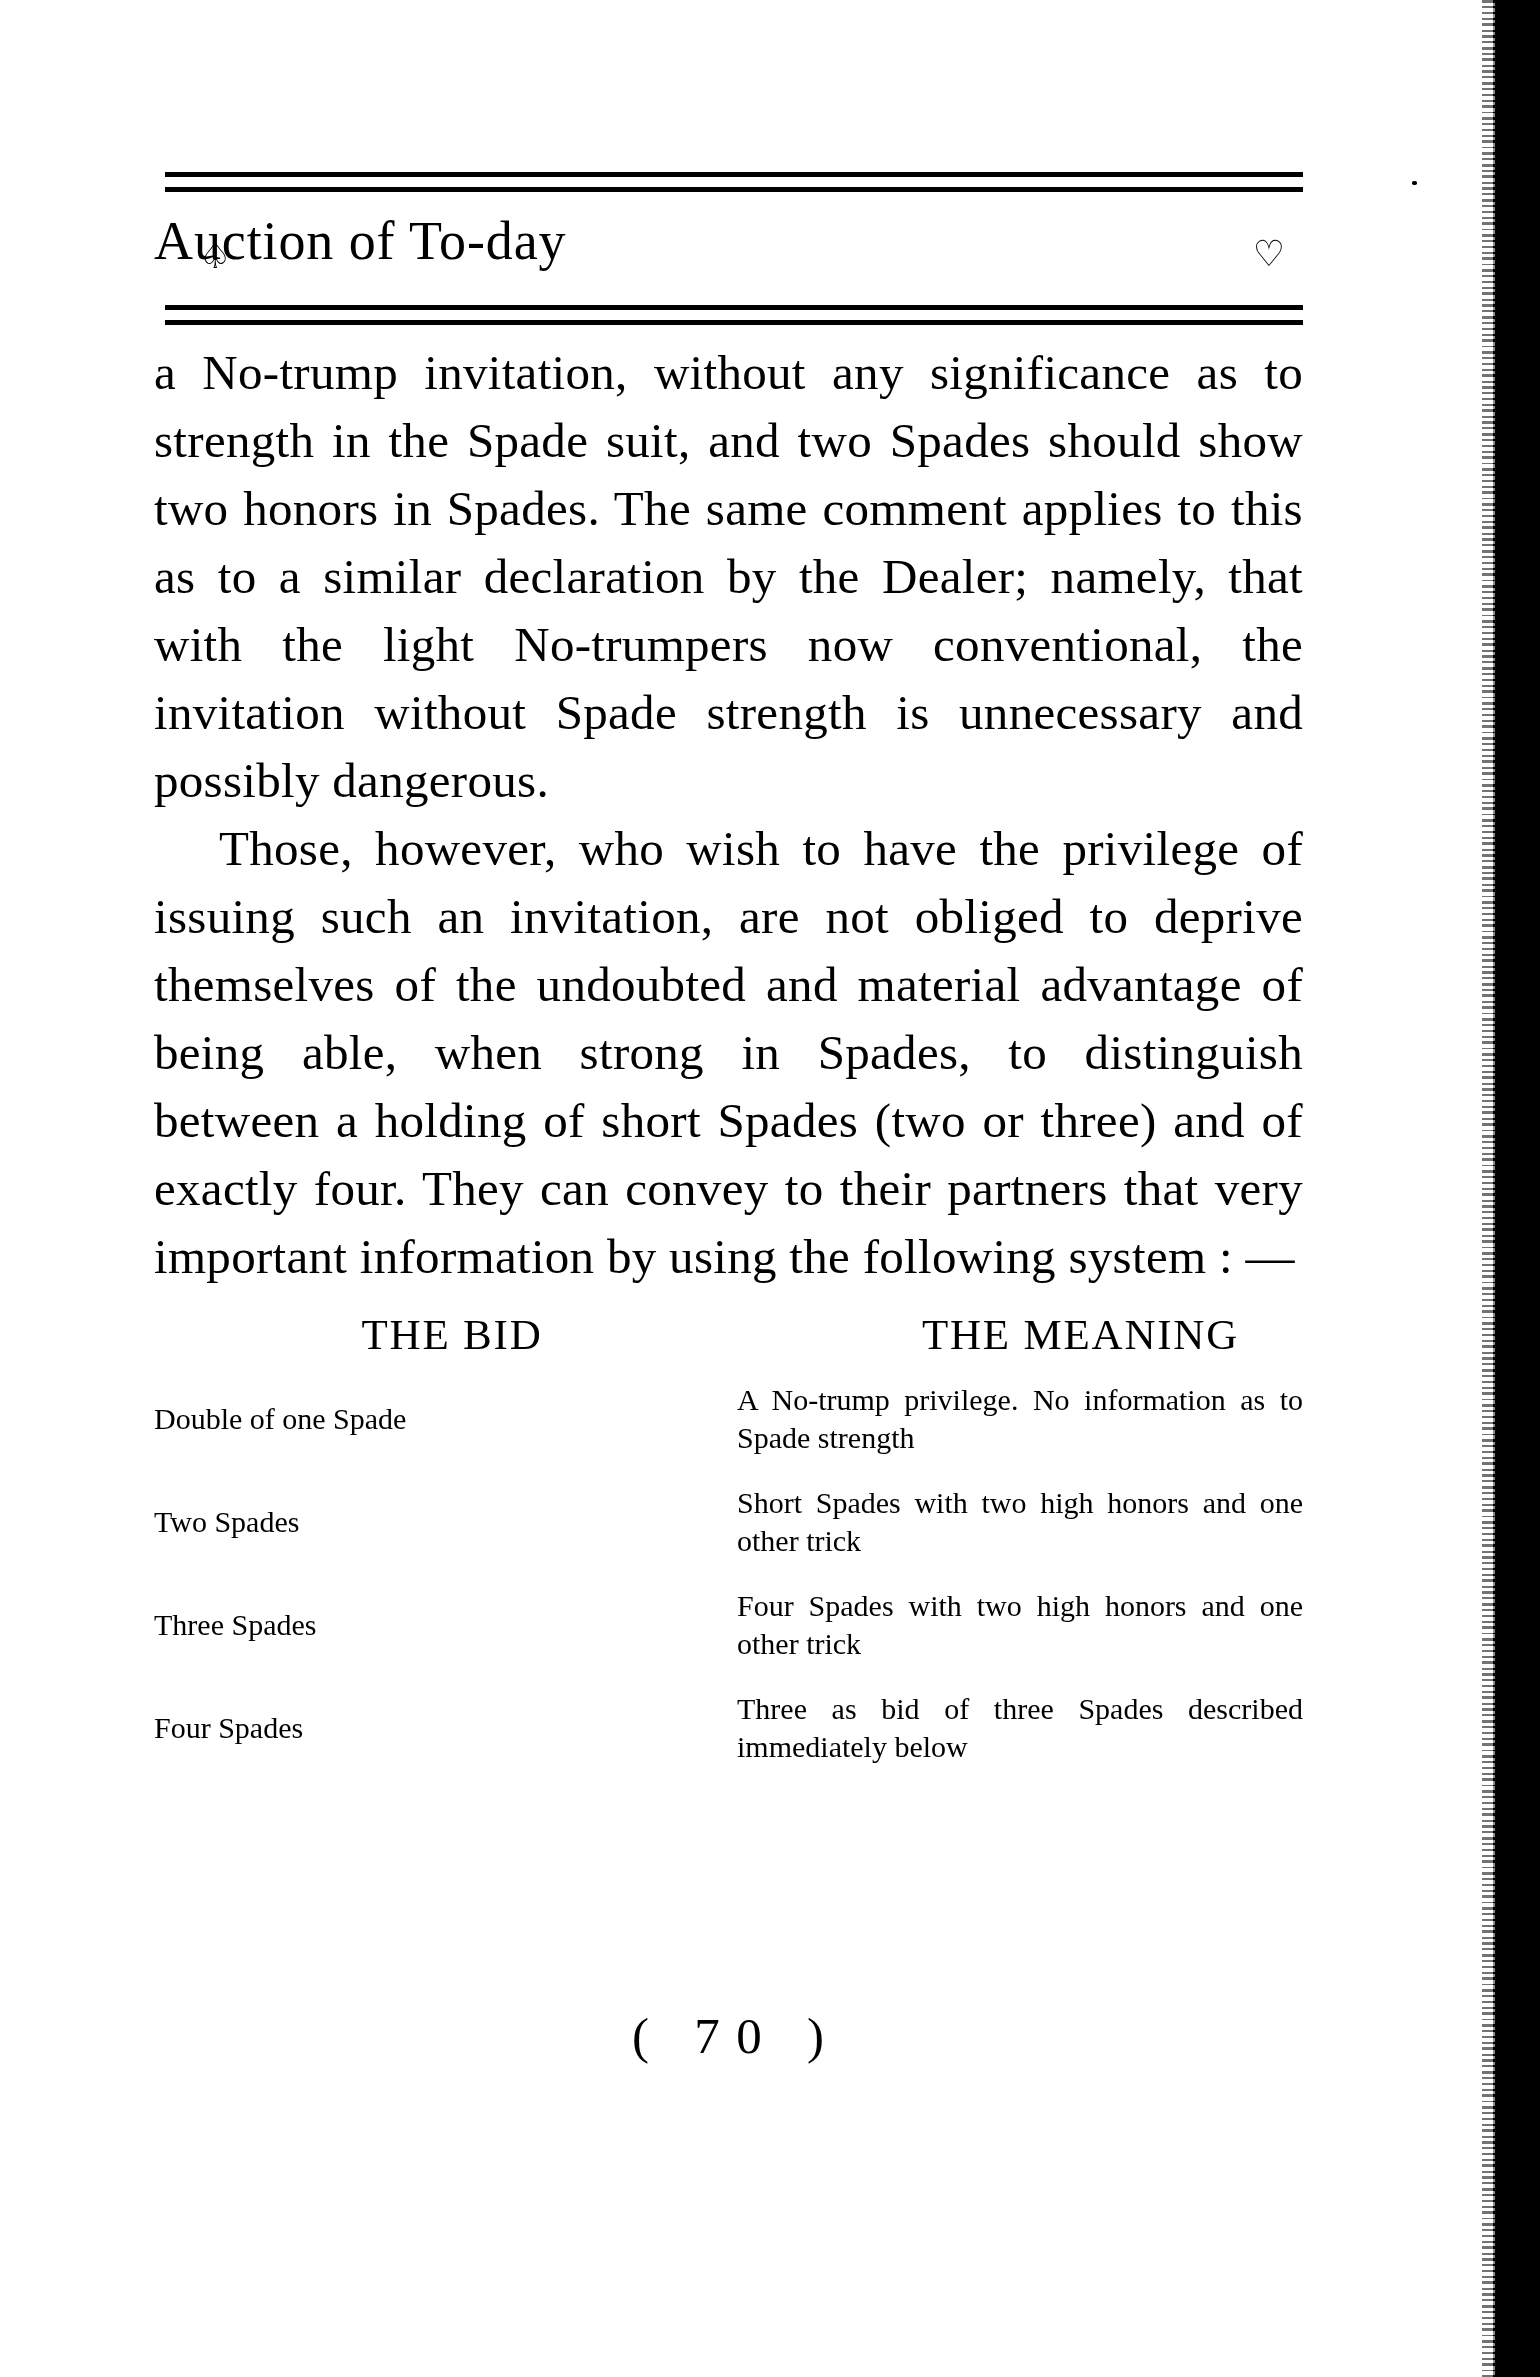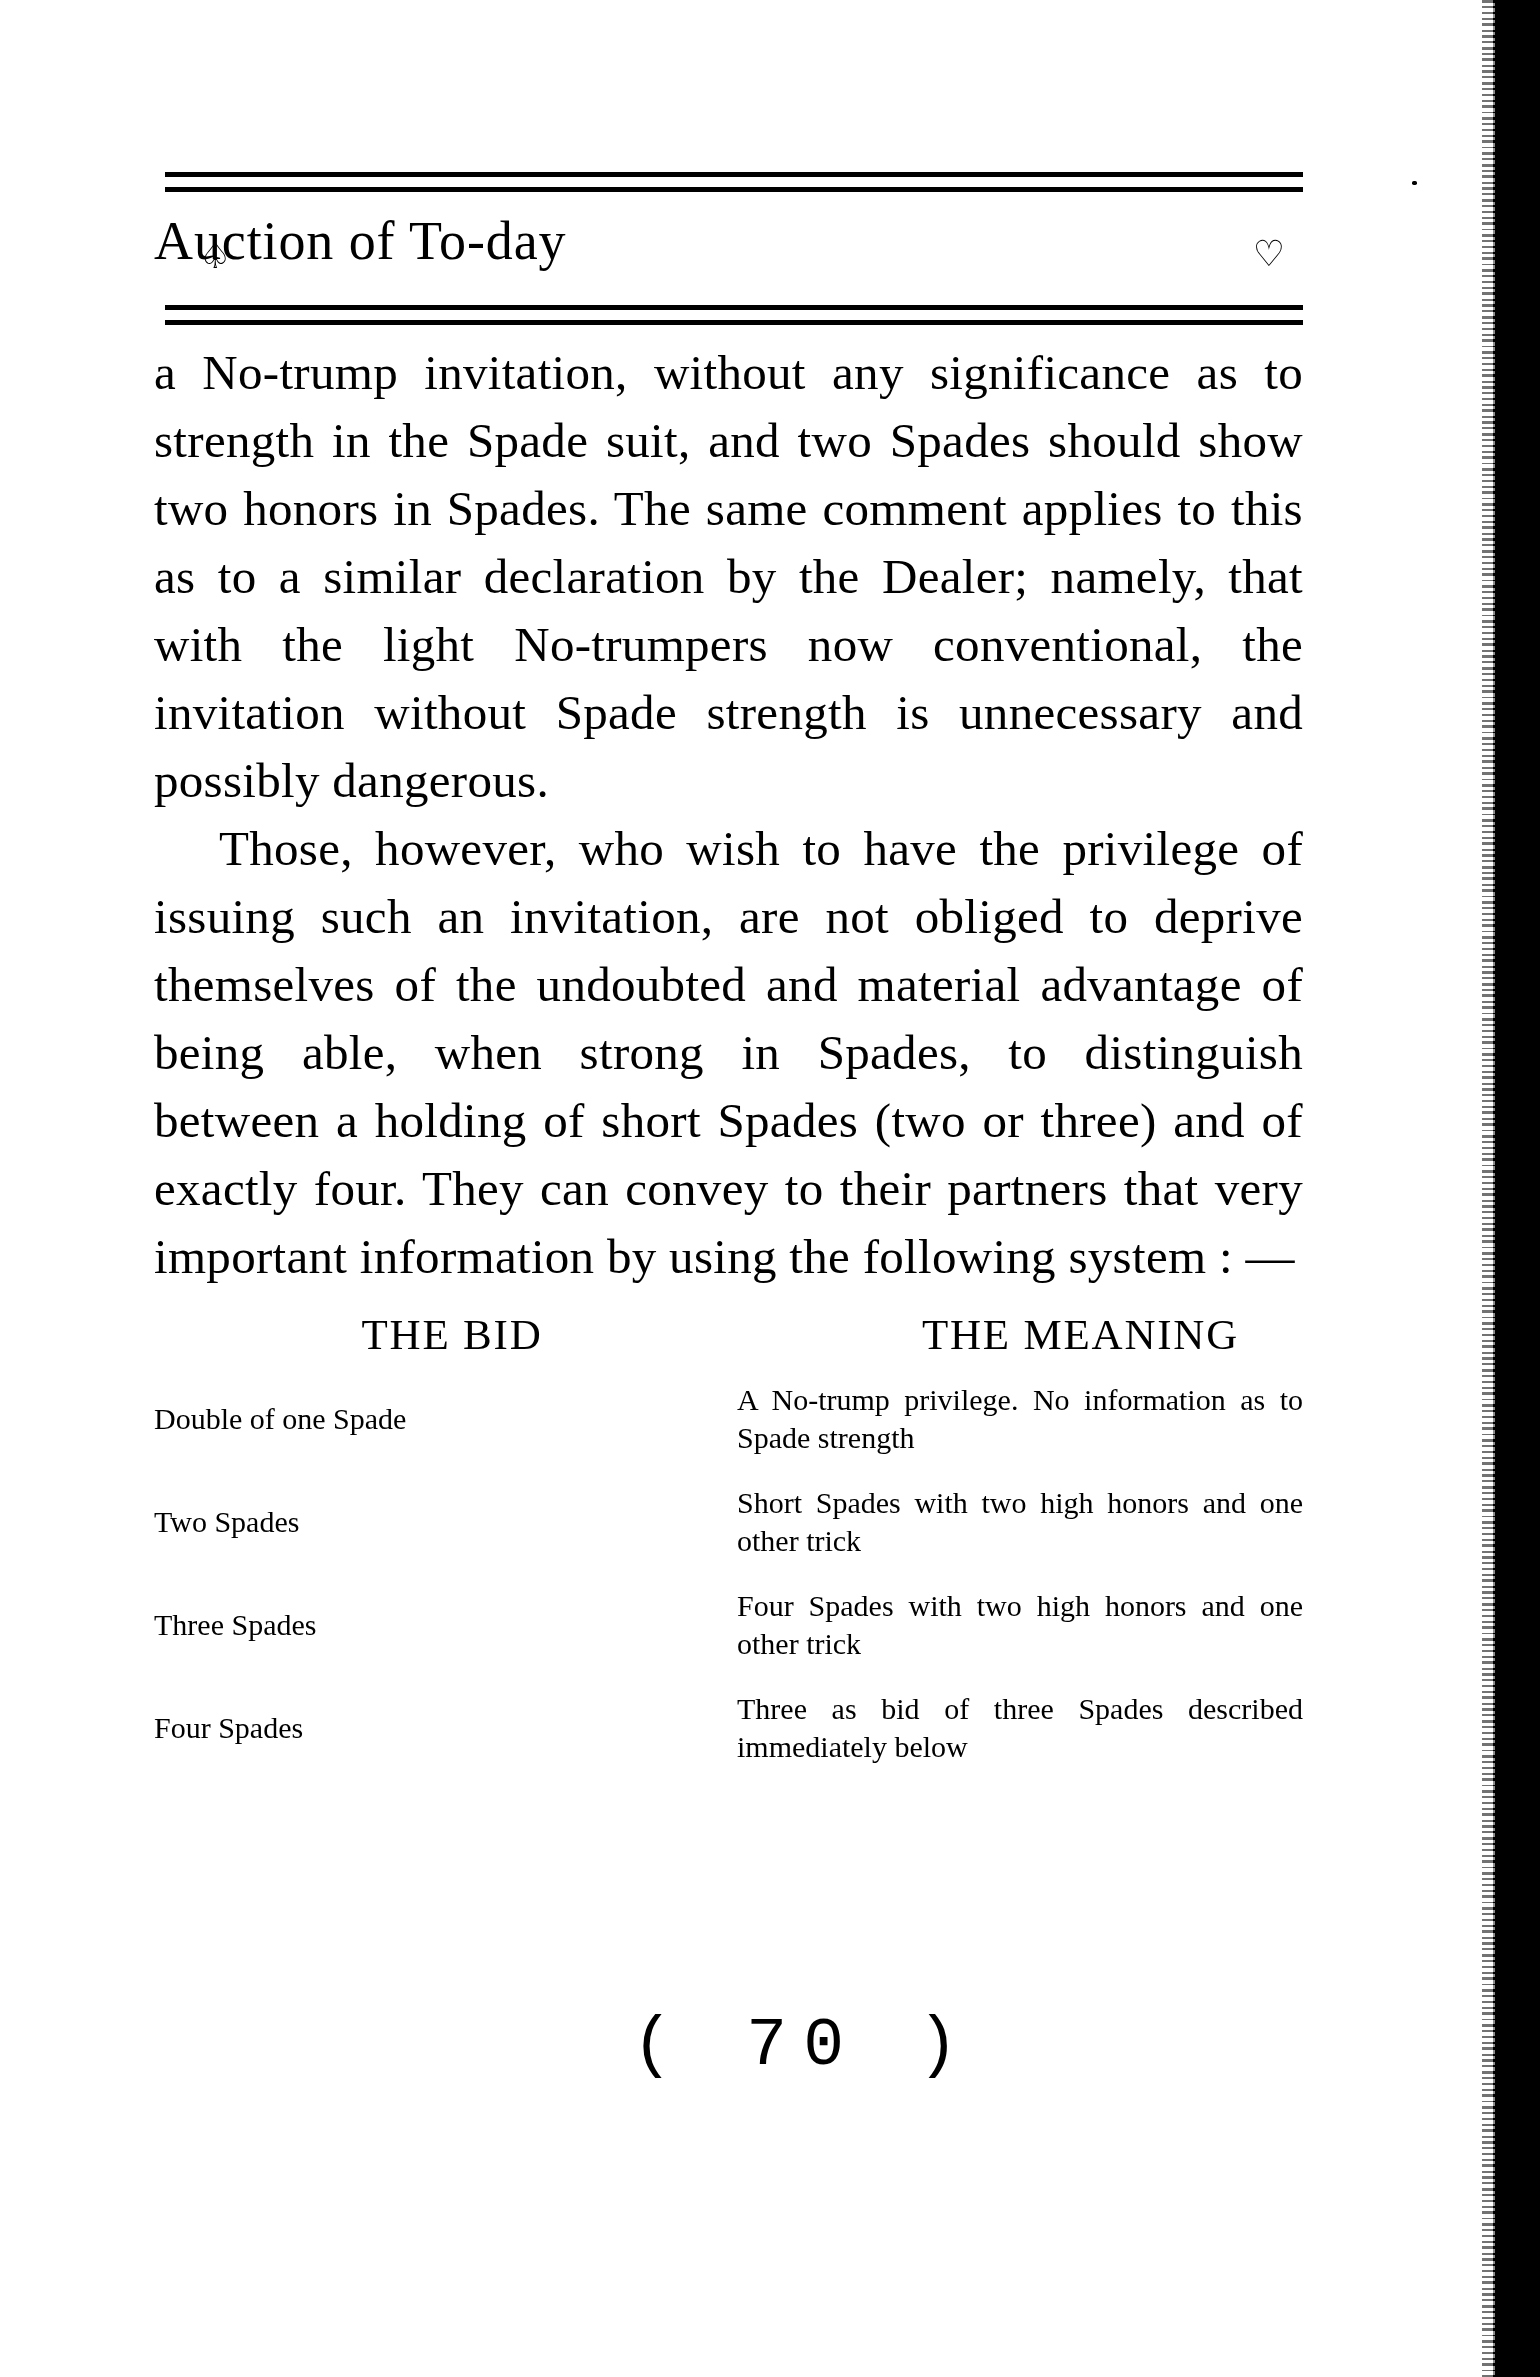--- a/index.html
+++ b/index.html
@@ -133,23 +133,22 @@
     }
     .table .meaning {
       flex: 1;
       text-align: justify;
       text-align-last: left;
     }
     .folio {
       position: absolute;
       left: 632px;
       top: 2007px;
-      font-size: 68px;
+      font-size: 51px;
       letter-spacing: 16.3px;
-      font-family: Liberation Mono, monospace;
     }
   </style>
 </head>
 <body>
 
 <div class="binding"></div>
 <div class="binding-edge"></div>
 <div class="stray-dot"></div>
 
 <div class="page">

